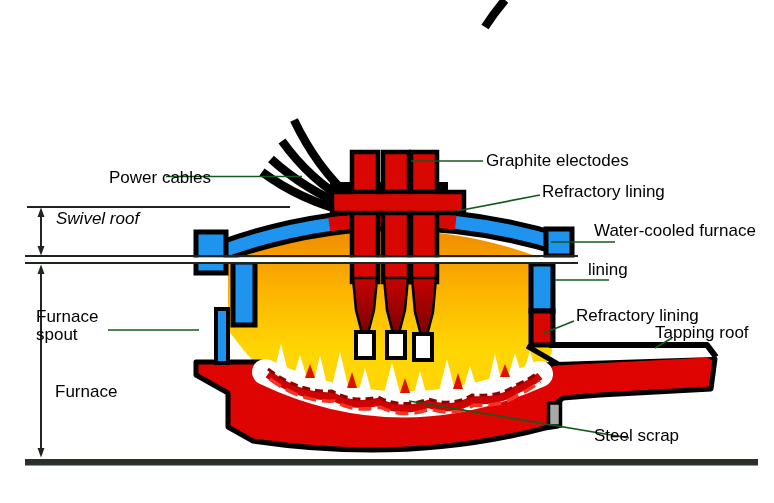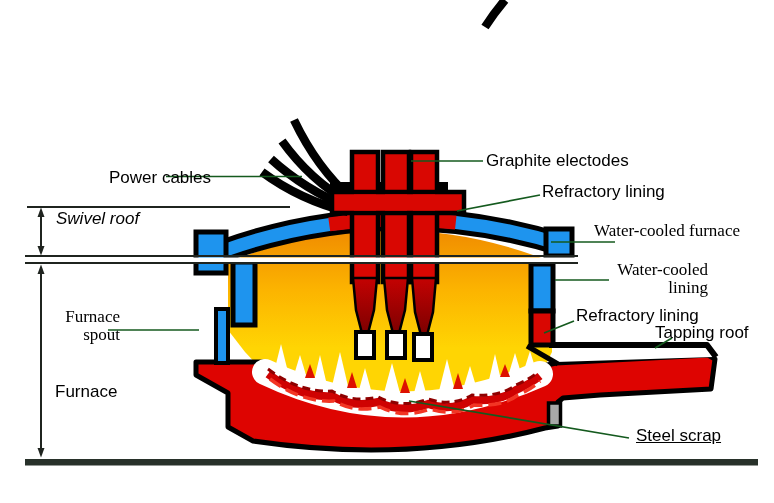--- a/index.html
+++ b/index.html
@@ -4,21 +4,21 @@
 <style>
   html,body{margin:0;padding:0;background:#fff;}
   #stage{
     position:relative;width:774px;height:503px;background:#ffffff;overflow:hidden;
     font-family:"Liberation Sans", sans-serif;
   }
   #art{position:absolute;left:0;top:0;}
   .lbl{
     position:absolute;color:#000;font-size:17px;line-height:18px;white-space:nowrap;
   }
-  .lbl.center{text-align:right;font-family:Liberation Serif, serif;}
+  .lbl.center{text-align:left;}
   .lbl span{display:block;}
 </style>
 </head>
 <body>
 
 <div id="stage">
 
   <svg id="art" width="774" height="503" viewBox="0 0 774 503">
     <defs>
       <linearGradient id="gInterior" x1="0" y1="215" x2="0" y2="430" gradientUnits="userSpaceOnUse">
@@ -156,23 +156,22 @@
 
   <div class="lbl" style="left:486px;top:152px;">Graphite electodes</div>
 
   <div class="lbl" style="left:542px;top:183px;">Refractory lining</div>
 
   <div class="lbl center" style="left:594px;top:222px;width:132px;">
     <span>Water-cooled furnace</span>
   </div>
 
   <div class="lbl center" style="left:588px;top:261px;width:120px;">
-    <span>Water-cooled</span>
     <span>lining</span>
   </div>
 
   <div class="lbl" style="left:576px;top:307px;">Refractory lining</div>
 
   <div class="lbl" style="left:655px;top:324px;">Tapping roof</div>
 
-  <div class="lbl" style="left:636px;top:427px;text-decoration:underline;">Steel scrap</div>
+  <div class="lbl" style="left:594px;top:427px;">Steel scrap</div>
 
 </div>
 
 </body></html>

